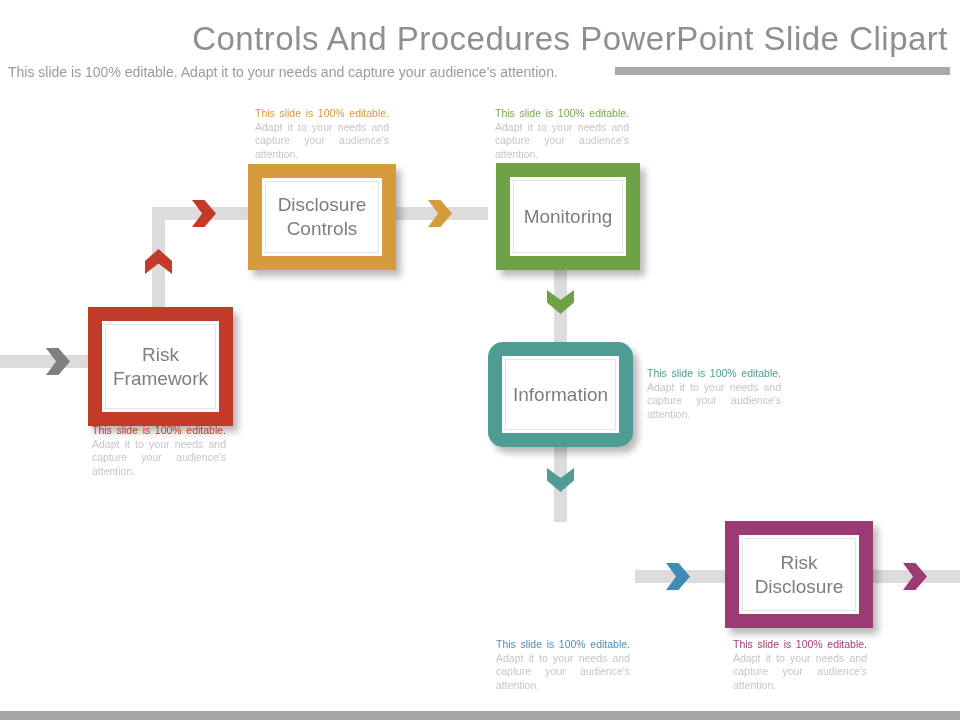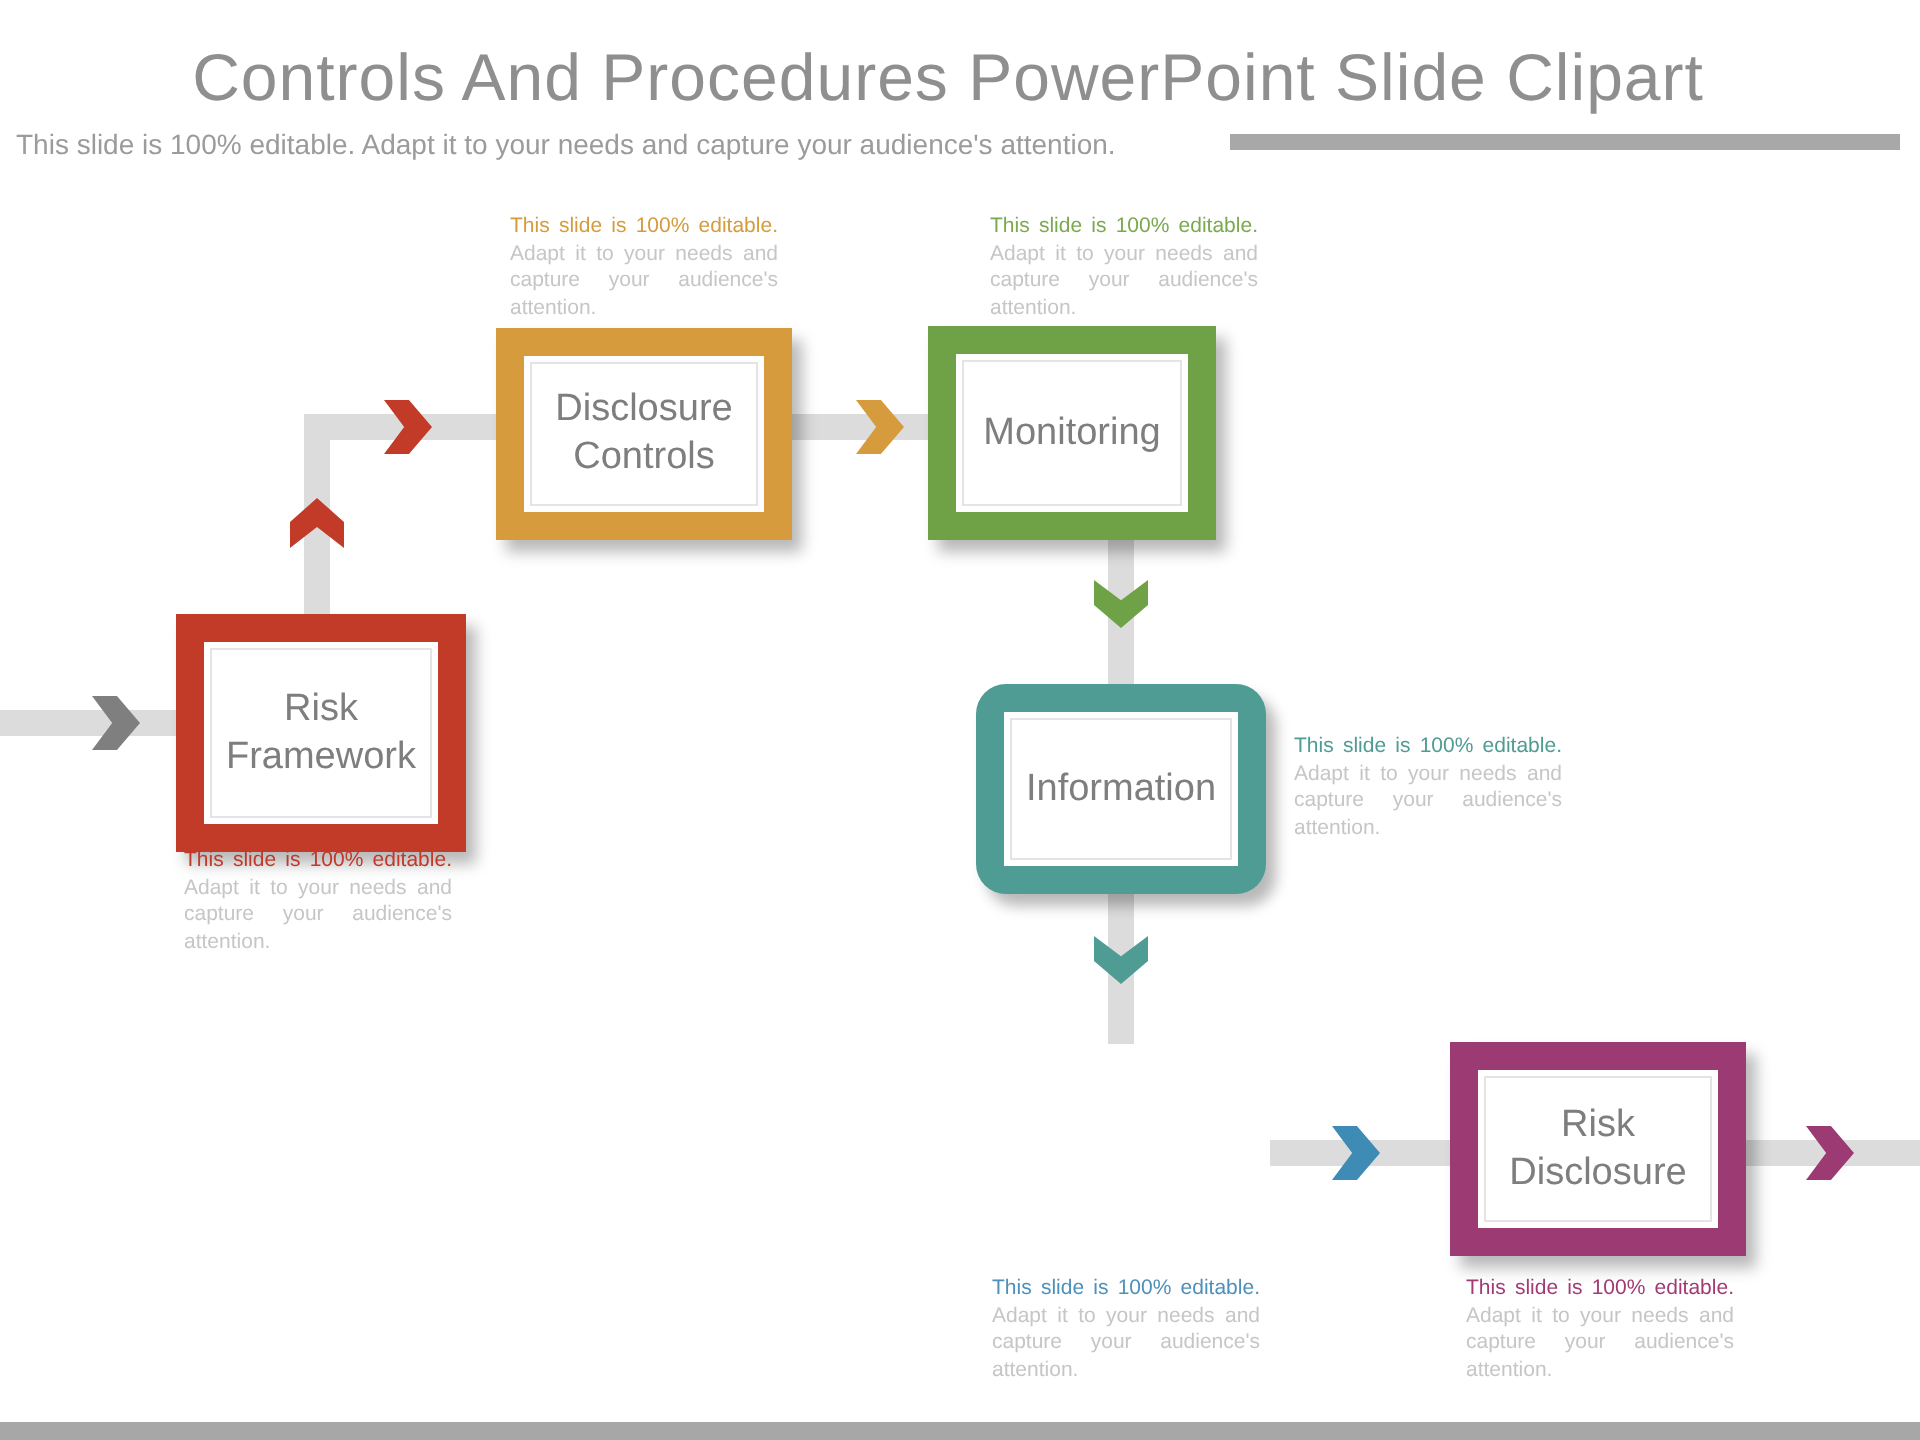--- a/index.html
+++ b/index.html
@@ -3,21 +3,21 @@
 <meta charset="utf-8">
 <style>
   html,body { margin:0; padding:0; background:#ffffff; }
   #slide {
     position:relative; width:960px; height:720px;
     background:#ffffff; overflow:hidden;
     font-family:"Liberation Sans", sans-serif;
   }
   .title {
     position:absolute; top:20px; left:0; width:948px;
-    text-align:center; font-size:33px; color:#8f8f8f;
+    text-align:right; font-size:33px; color:#8f8f8f;
     letter-spacing:0.5px; white-space:nowrap;
   }
   .subtitle {
     position:absolute; top:64px; left:8px;
     font-size:14px; color:#9b9b9b;
   }
   .hbar { position:absolute; background:#a8a8a8; }
   
   .line { position:absolute; background:#dcdcdc; }
   
@@ -86,21 +86,21 @@
       <span class="box-label">Risk Framework</span>
     </div>
   </div>
 
   <div class="box" style="left: 248px; top: 164px; width: 148px; height: 106px; background: rgb(213, 155, 60);">
     <div class="box-inner">
       <span class="box-label">Disclosure Controls</span>
     </div>
   </div>
 
-  <div class="box" style="left: 464px; top: 163px; width: 144px; height: 107px; background: rgb(111, 162, 70);">
+  <div class="box" style="left: 496px; top: 163px; width: 144px; height: 107px; background: rgb(111, 162, 70);">
     <div class="box-inner">
       <span class="box-label">Monitoring</span>
     </div>
   </div>
 
   <div class="box" style="left: 488px; top: 342px; width: 145px; height: 105px; background: rgb(78, 156, 147); border-radius: 15px;">
     <div class="box-inner">
       <span class="box-label">Information</span>
     </div>
   </div>

